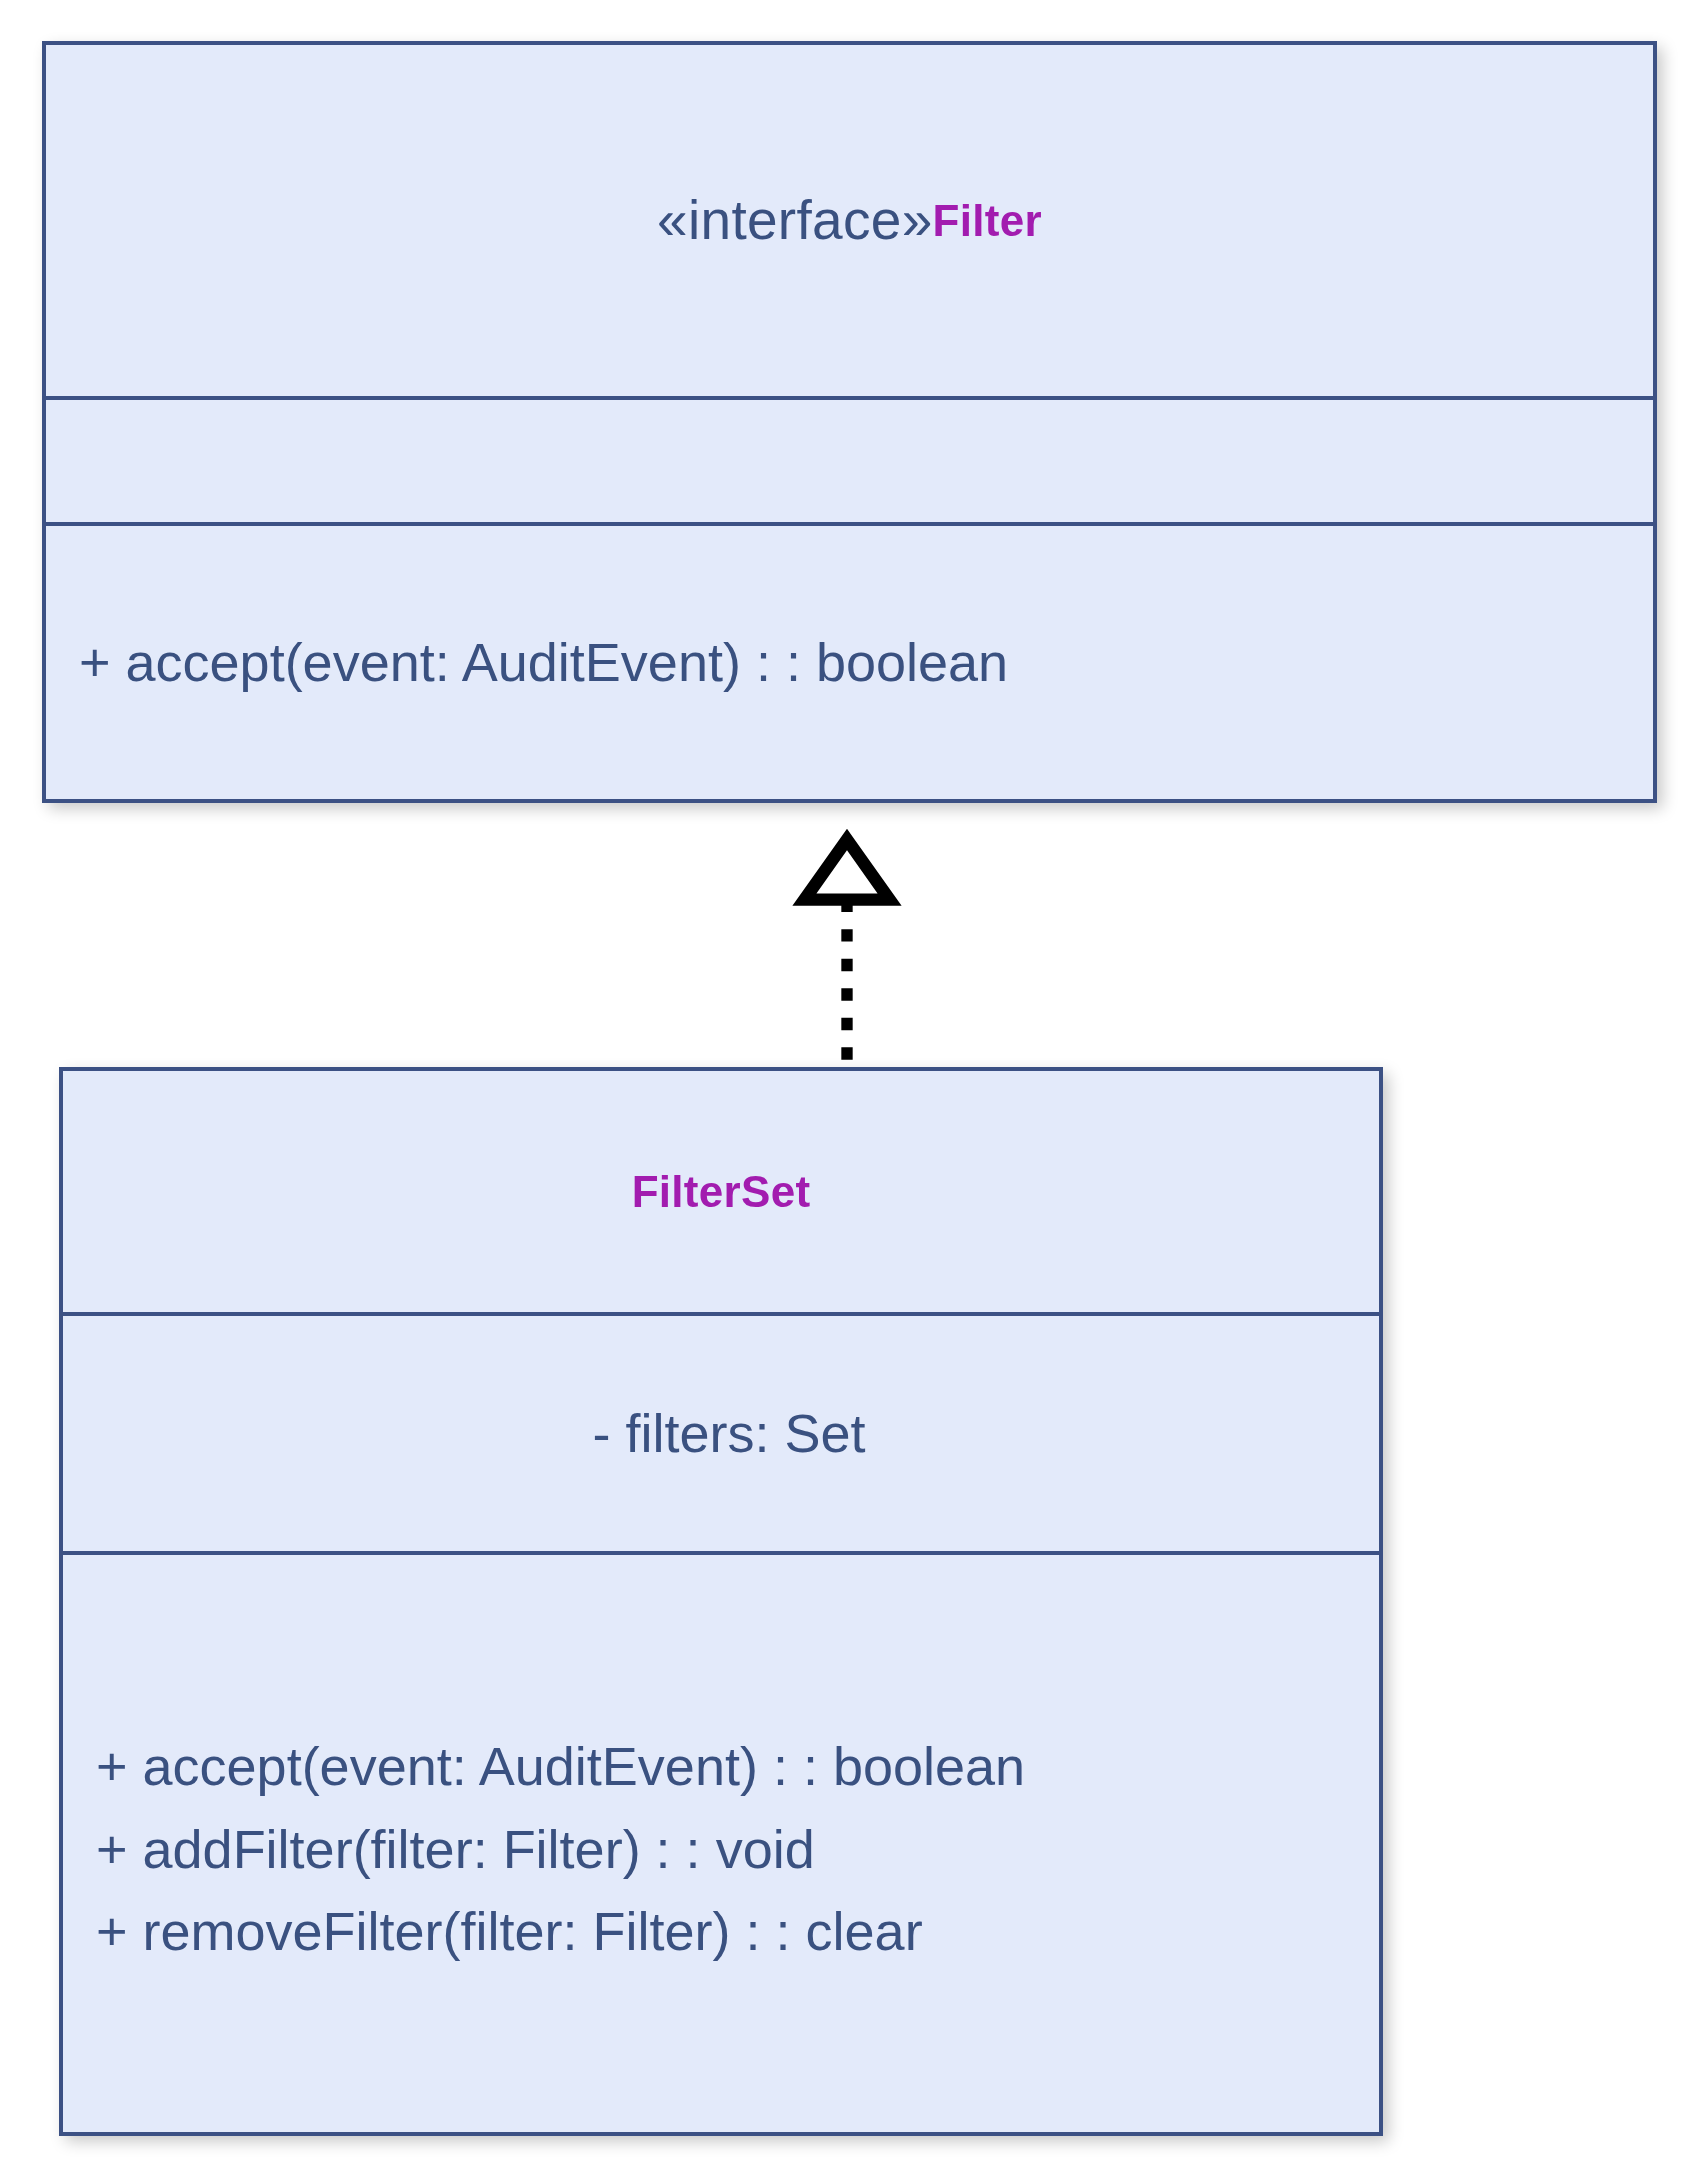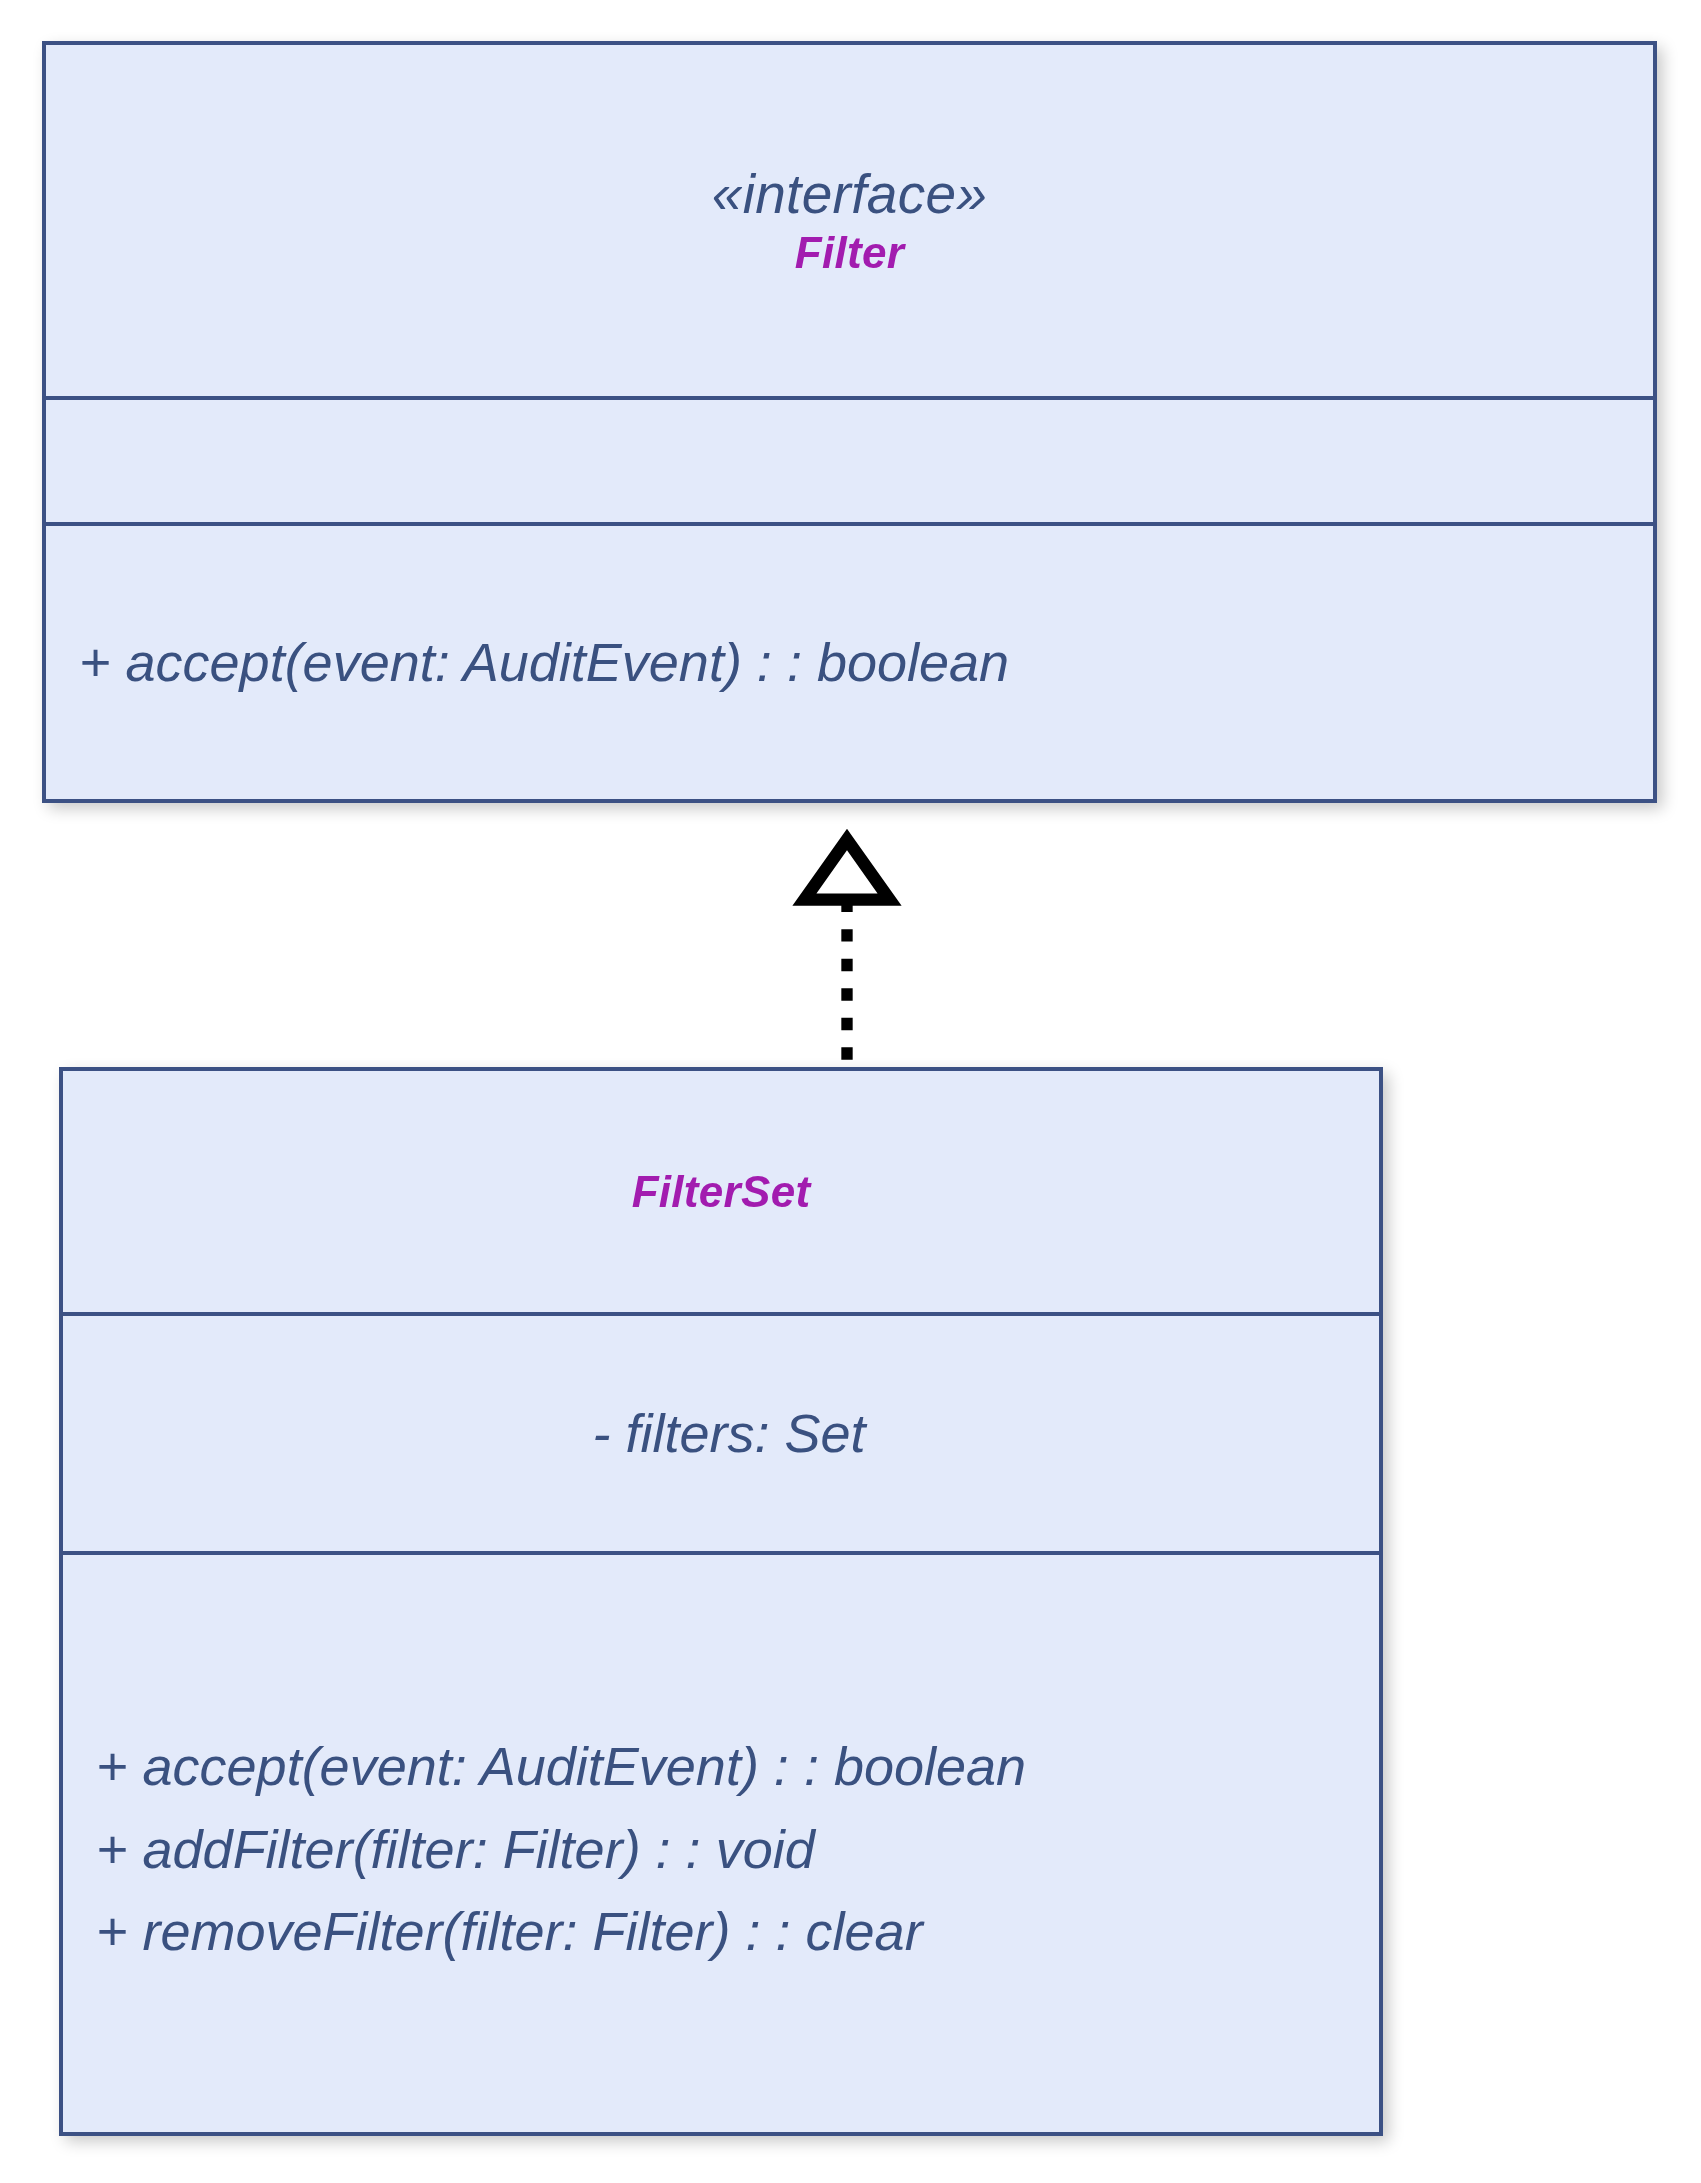--- a/index.html
+++ b/index.html
@@ -38,24 +38,22 @@
     box-sizing: border-box;
     position: relative;
   }
   .compartment + .compartment {
     border-top: 4px solid #3c5184;
   }
 
   
   .compartment.header {
     display: flex;
-    flex-direction: column;
     align-items: center;
     justify-content: center;
-    font-style: italic;
   }
   .stereotype {
     color: #3a5180;
     font-size: 55px;
     line-height: 1.18;
     font-weight: normal;
     letter-spacing: 0.3px;
     white-space: pre;
   }
   .class-name {
@@ -67,21 +65,20 @@
     white-space: pre;
   }
 
   
   .compartment.members {
     display: flex;
     flex-direction: column;
     justify-content: center;
     padding-left: 33px;
     padding-right: 17px;
-    font-style: italic;
   }
   .member-row {
     color: #3a5180;
     font-size: 54px;
     line-height: 1.52;
     white-space: pre;
     font-weight: normal;
   }
   .compartment.members.empty {
     min-height: 0;

